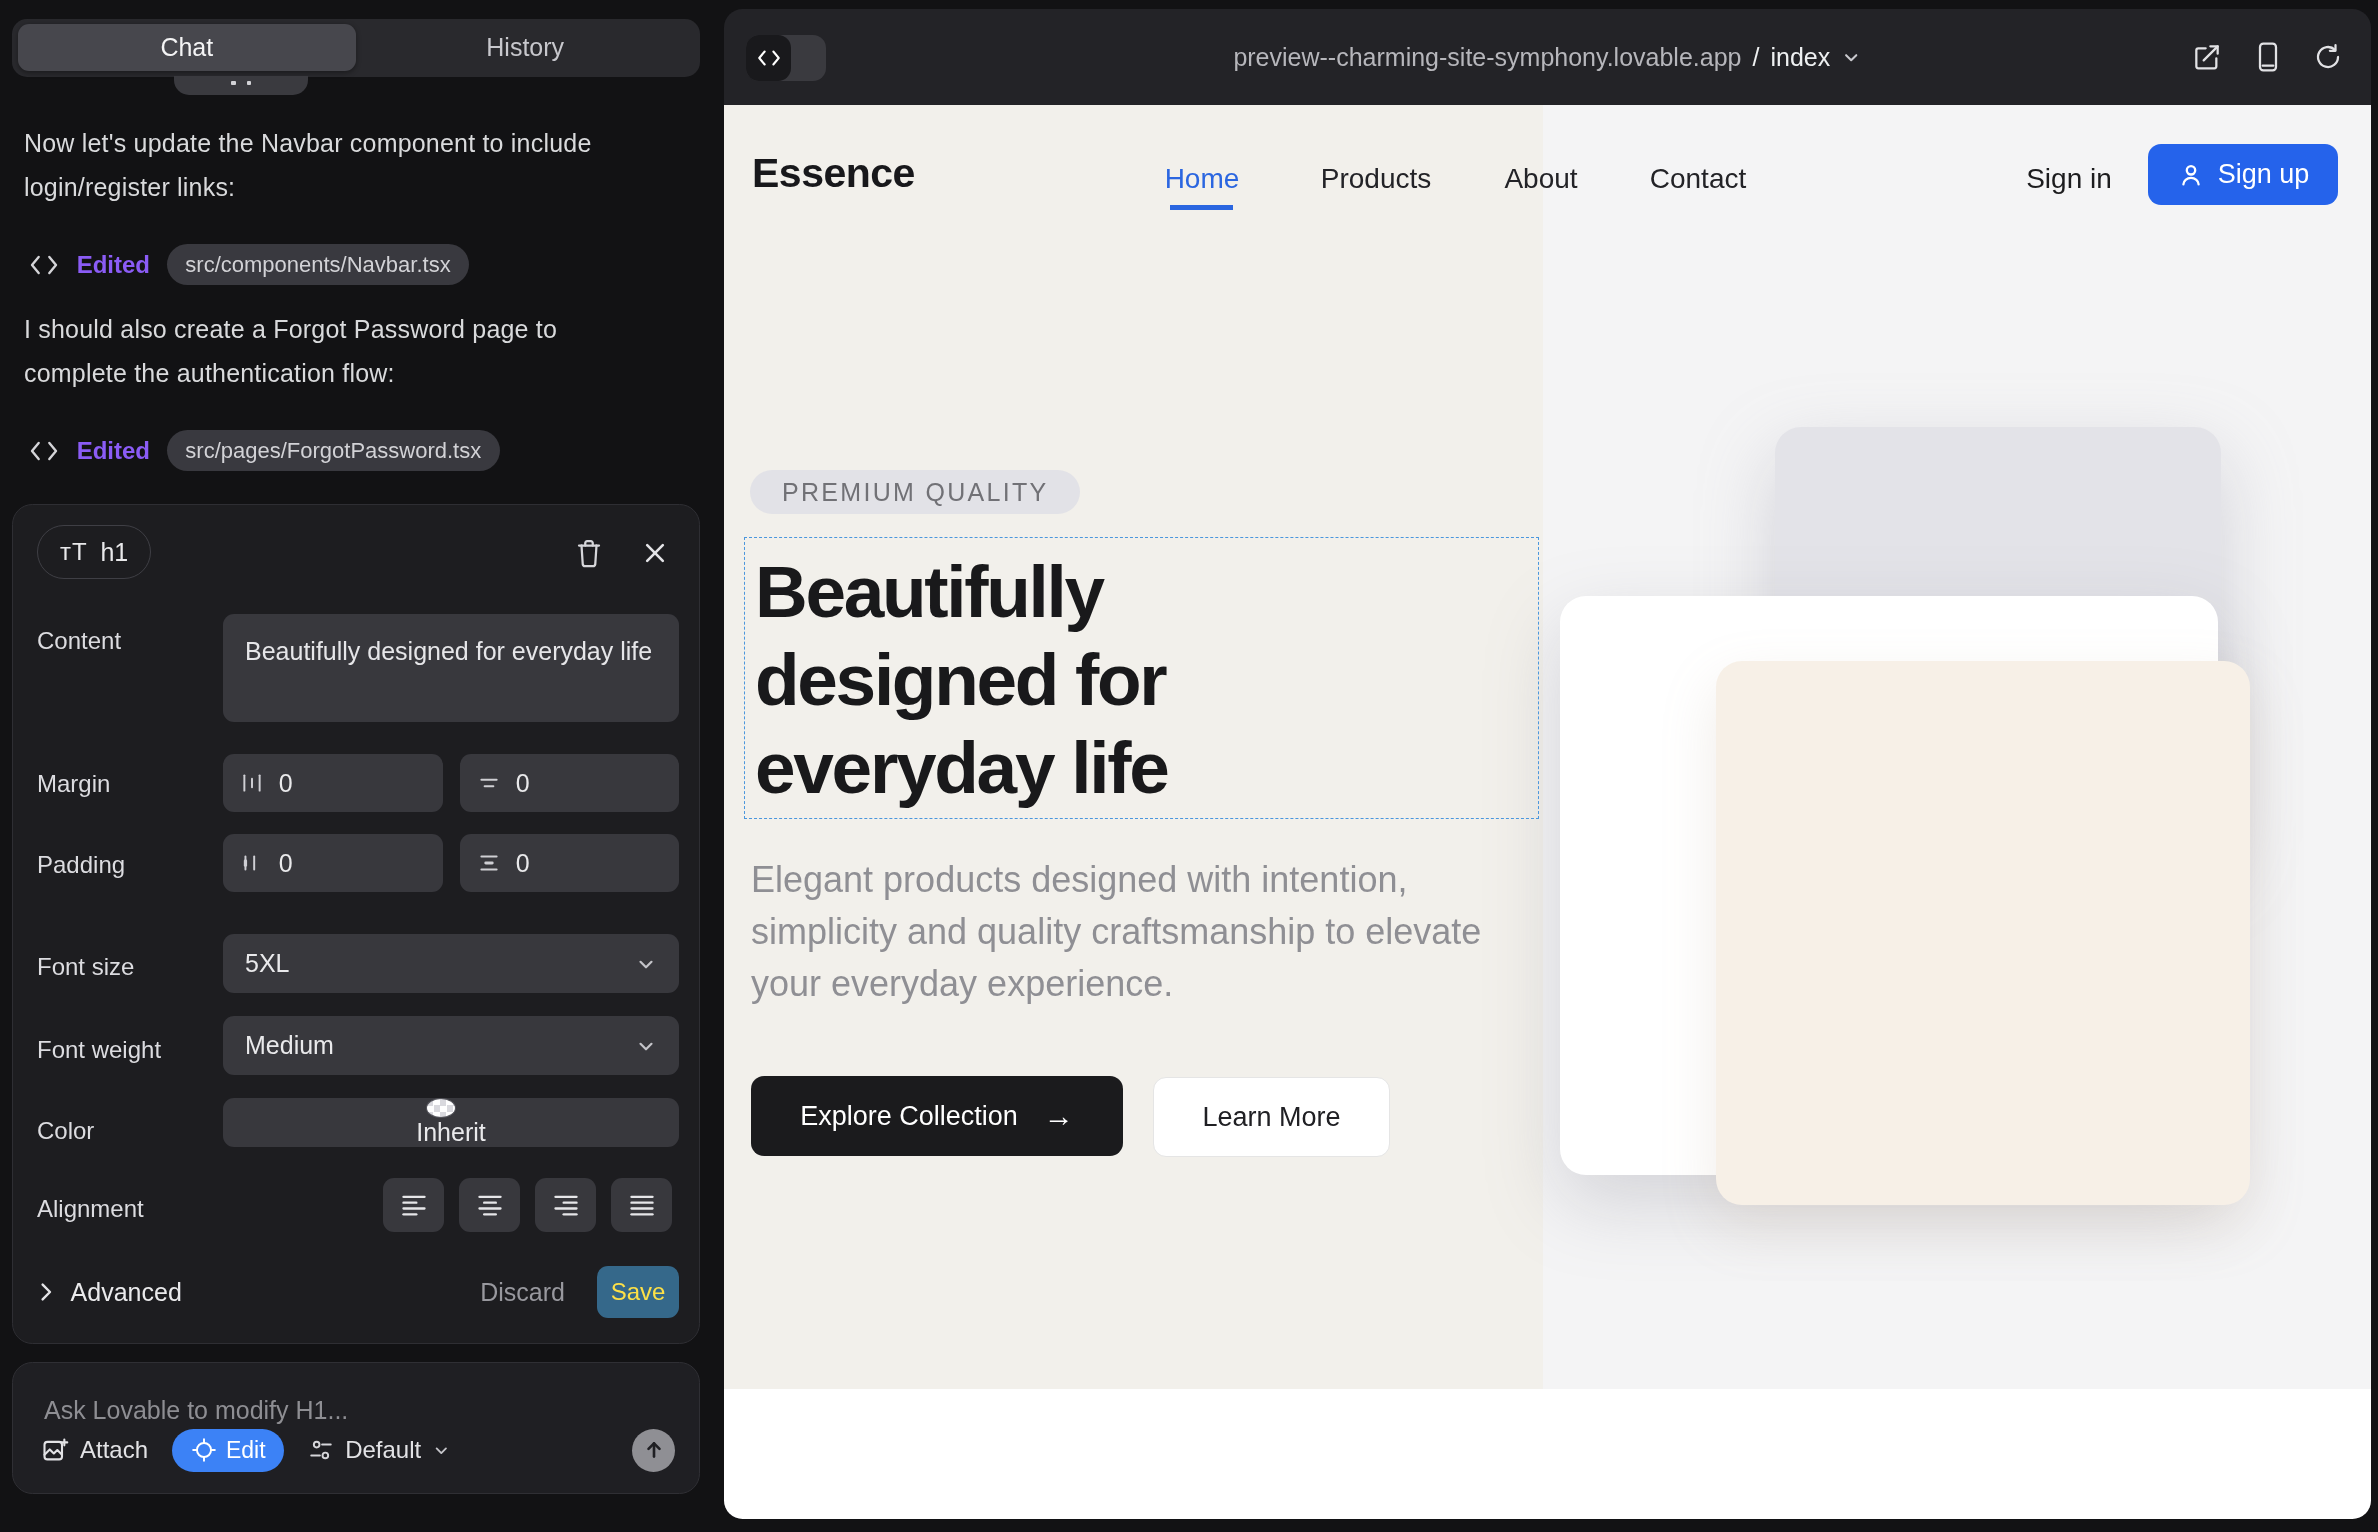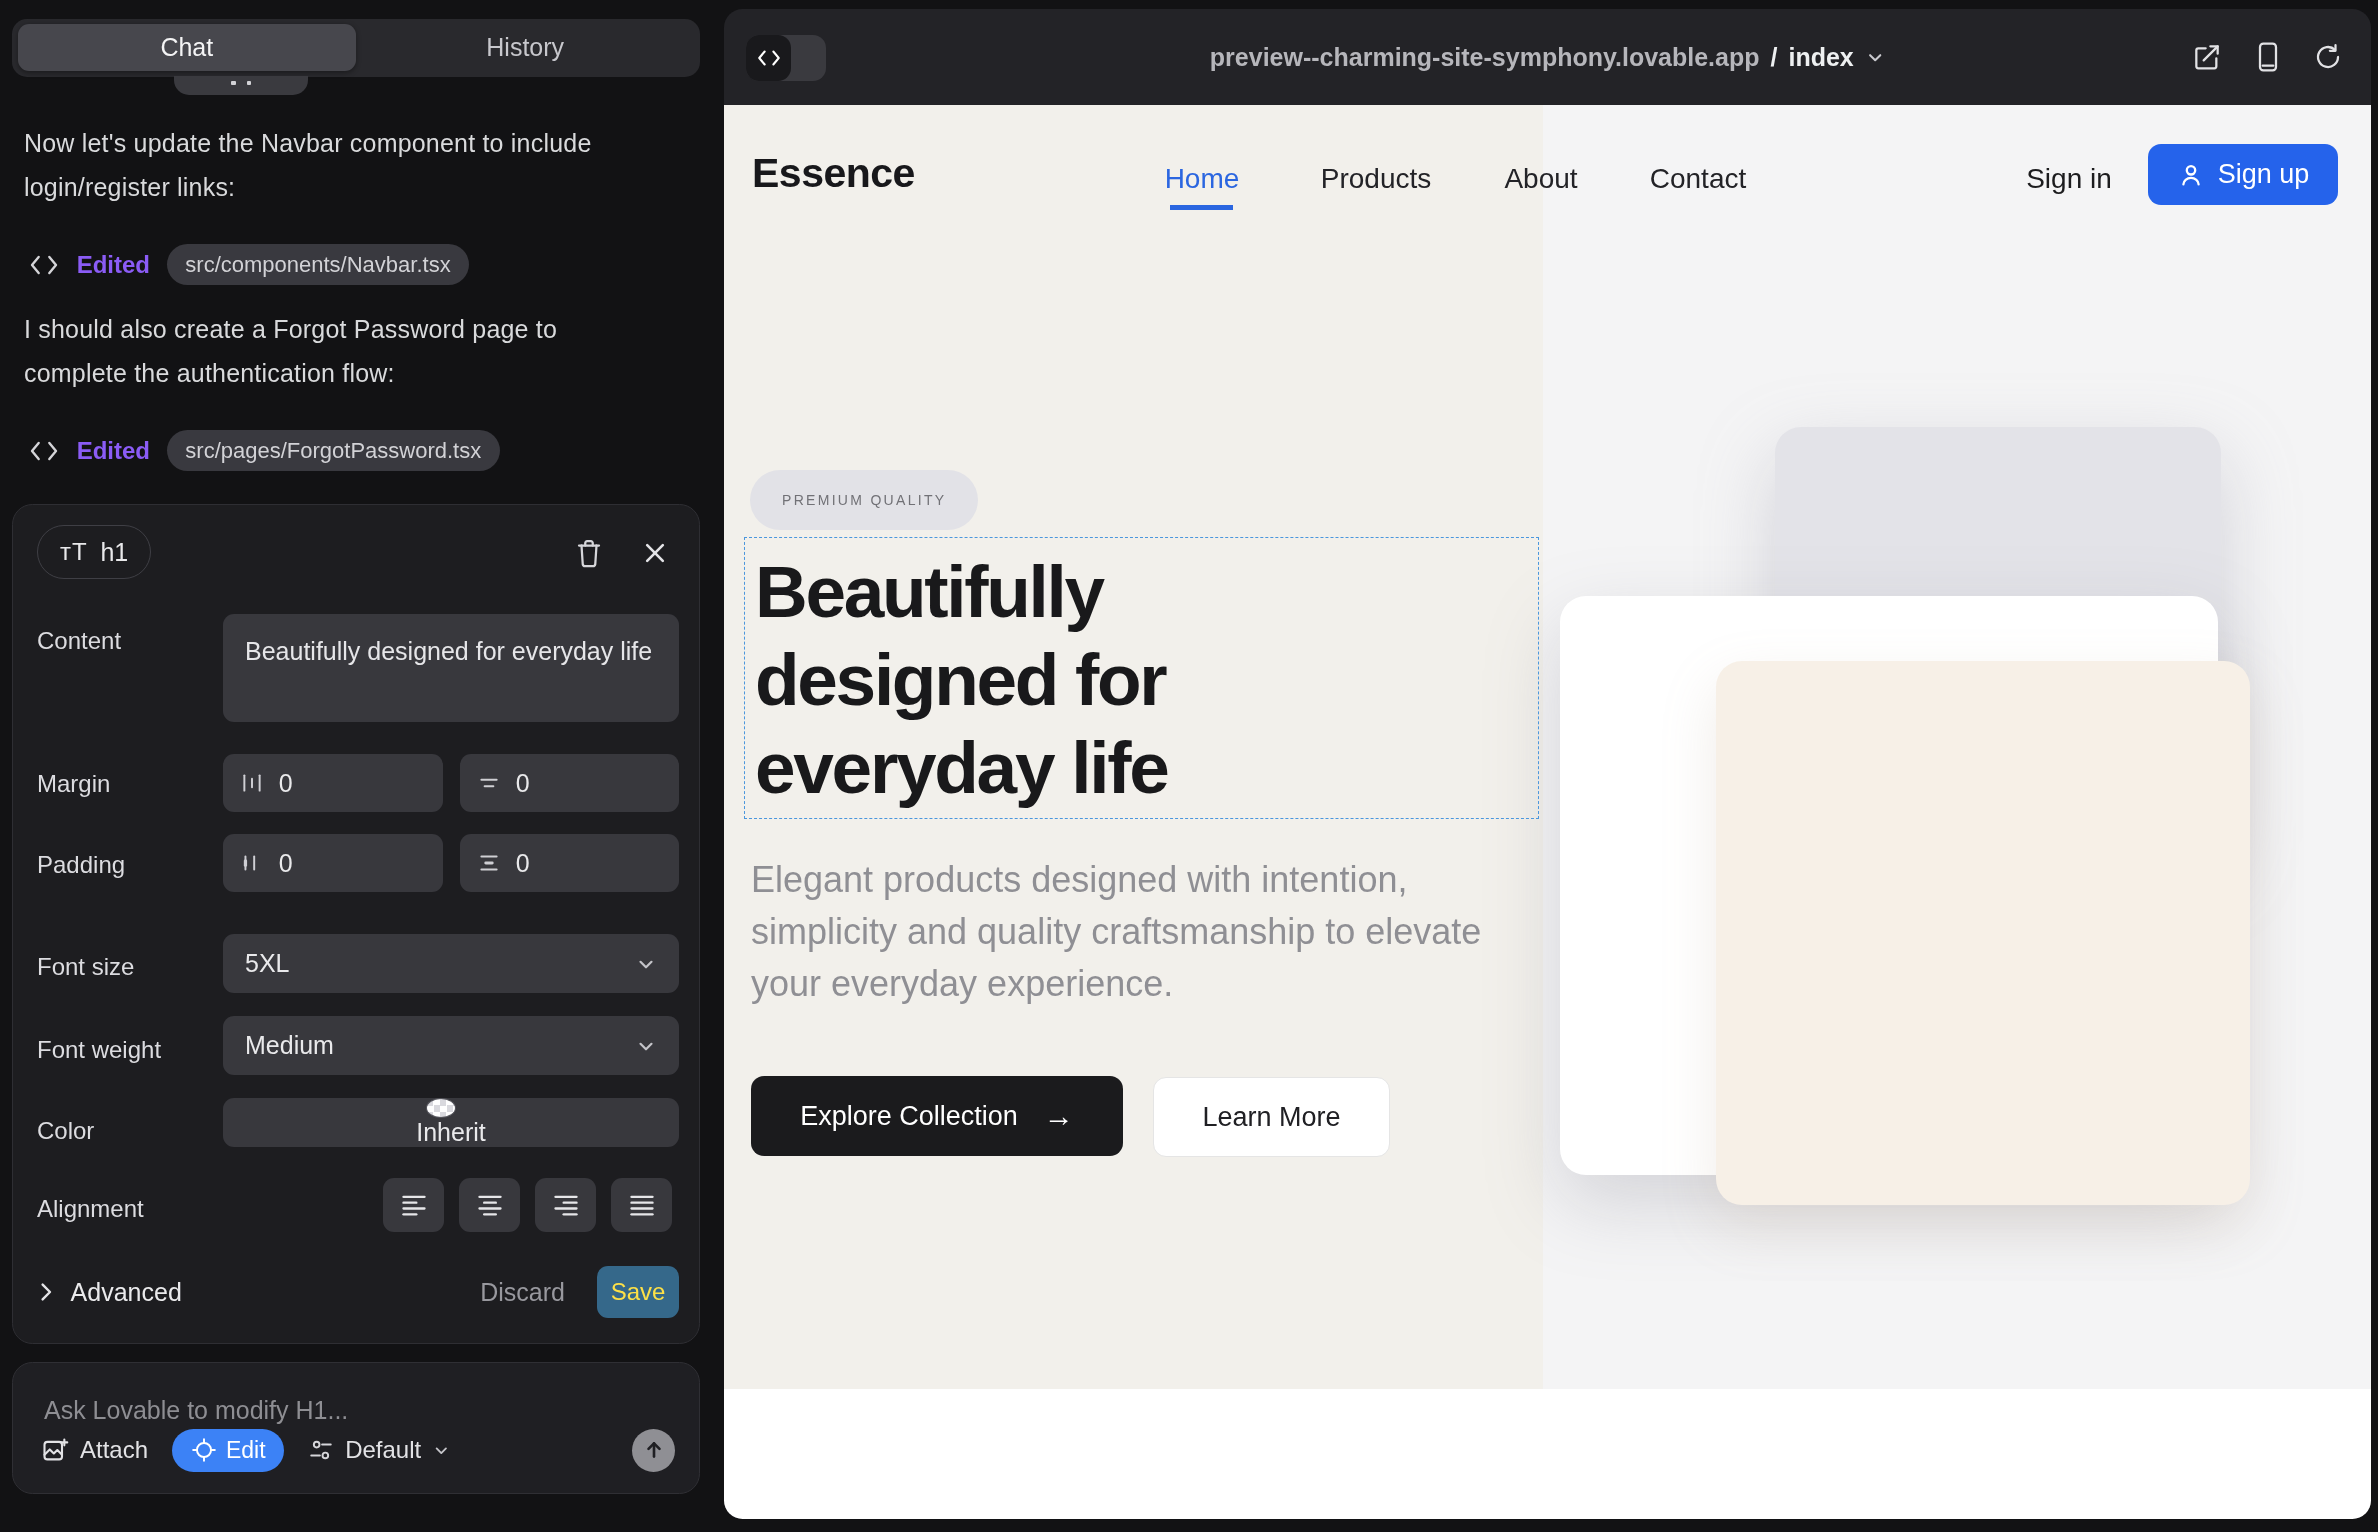--- a/index.html
+++ b/index.html
@@ -44,21 +44,21 @@
   
   .composer { left:12px; top:1362px; width:688px; height:132px; background:#1f1f23; border:0.9px solid #2f2f34; border-radius:20.4px; }
   .composer .ph { left:31px; top:33px; font-size:25px; color:#8e8e93; } 
   .c-bottom { position:absolute; left:28px; right:24px; bottom:20.4px; height:45px; display:flex; align-items:center; gap:24px; }
   .c-item { display:flex; align-items:center; gap:11px; color:#e2e2e5; font-size:24px; cursor:pointer; }
   .edit-pill { height:43px; border-radius:927px; display:flex; align-items:center; gap:9.3px; padding:0 18.6px; color:#fff; font-size:23px; cursor:pointer; }
   .send-btn { margin-left:auto; width:43px; height:43px; border-radius:50%; background:#8f8f94; display:flex; align-items:center; justify-content:center; cursor:pointer; }
 
   
   .win { left:724px; top:9.3px; width:1647px; height:1510px; background:#232327; border-radius:18.6px; overflow:hidden; }
-  .toolbar { position:absolute; left:0; top:0; width:100%; height:96px;font-weight:bold; }
+  .toolbar { position:absolute; left:0; top:0; width:100%; height:96px; }
   .code-toggle { position:absolute; left:22px; top:26px; width:80px; height:46px; background:#3a3a3f; border-radius:13px; cursor:pointer; }
   .code-toggle .seg { position:absolute; left:0; top:0; width:45px; height:46px; background:#19191c; border-radius:13px; display:flex; align-items:center; justify-content:center; }
   .urlbar { position:absolute; left:0; top:0; width:100%; height:96px; display:flex; align-items:center; justify-content:center; gap:11px; font-size:25px; cursor:pointer; }
   .url-host { color:#b6b6bb; }
   .url-page { color:#eef0f1; }
   .tool-icons { position:absolute; right:28px; top:0; height:96px; display:flex; align-items:center; gap:30px; }
 
   .viewport { position:absolute; left:0; top:96px; width:1647px; height:1414px; background:#ffffff; overflow:hidden; }
   .bg-left  { left:0; top:0; width:819px; height:1284px; background:#f2f0eb; }
   .bg-right { left:819px; top:0; width:828px; height:1284px; background:#f4f4f5; }
@@ -68,21 +68,21 @@
   .nav-link.active { color:#2b66e0; }
   .nav-underline { left:446px; top:100px; width:63px; height:4.6px; background:#2b66e0; }
   .signin { left:1345px; top:58px; transform:translateX(-50%); font-size:28px; color:#1c1c1e; cursor:pointer; }
   .signup { left:1424px; top:39px; width:190px; height:61px; border-radius:13px; display:flex; align-items:center; justify-content:center; gap:13px; color:#fff; font-size:27px; cursor:pointer; }
 
   .deco { border-radius:26px; }
   .deco-gray  { left:1051px; top:322px; width:446px; height:422px; background:#e3e3e8; box-shadow:0 28px 74px rgba(150,150,165,.35); }
   .deco-white { left:836px;  top:491px; width:658px; height:579px; background:#ffffff; box-shadow:0 28px 74px rgba(130,130,145,.28); }
   .deco-beige { left:992px; top:556px; width:534px; height:544px; background:#f7f0e7; box-shadow:0 22px 56px rgba(170,150,125,.18); }
 
-  .badge { left:26px; top:365px; height:60px; padding:0 32px; border-radius:927px; background:#e2e2e7; display:inline-flex; align-items:center; font-size:14px; letter-spacing:2.3px; color:#717176; }
+  .badge { left:26px; top:365px; height:44px; padding:0 32px; border-radius:927px; background:#e2e2e7; display:inline-flex; align-items:center; font-size:25px; letter-spacing:2.3px; color:#717176; }
   .selection { left:19.5px; top:432px; width:795px; height:282px; border:1.9px dashed #4b97dd; }
   .hero-h1 { left:31px; top:443px; font-size:73px; line-height:88px; font-weight:600; color:#19191b; letter-spacing:-2.3px; }
   .hero-p { left:27px; top:749px; width:751px; font-size:36px; line-height:52px; color:#8f8f94; }
   .cta-dark { left:27px; top:971px; width:372px; height:80px; background:#1b1b1d; border-radius:13px; display:flex; align-items:center; justify-content:center; gap:26px; color:#fff; font-size:27px; cursor:pointer; }
   .cta-dark .arrow { font-size:30px; }
   .cta-light { left:429px; top:972px; width:237px; height:80px; background:#fff; border:1.4px solid #e5e5e5; border-radius:13px; display:flex; align-items:center; justify-content:center; font-size:27px; color:#202024; cursor:pointer; }
 
   svg { display:block; }
 </style>
 </head>

